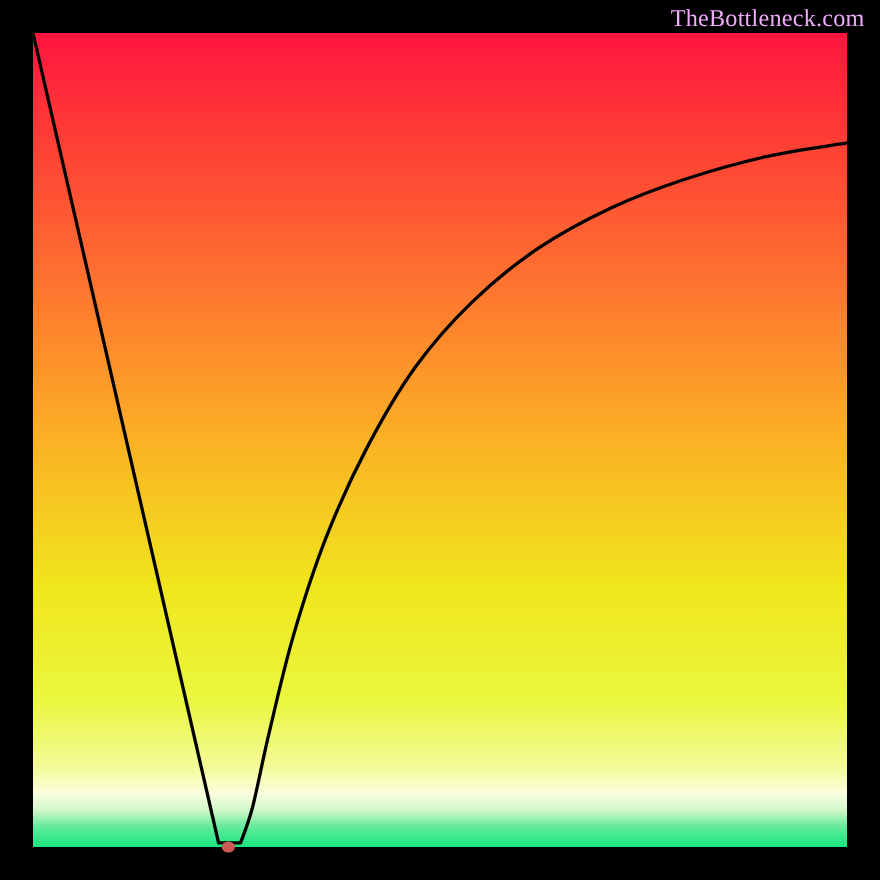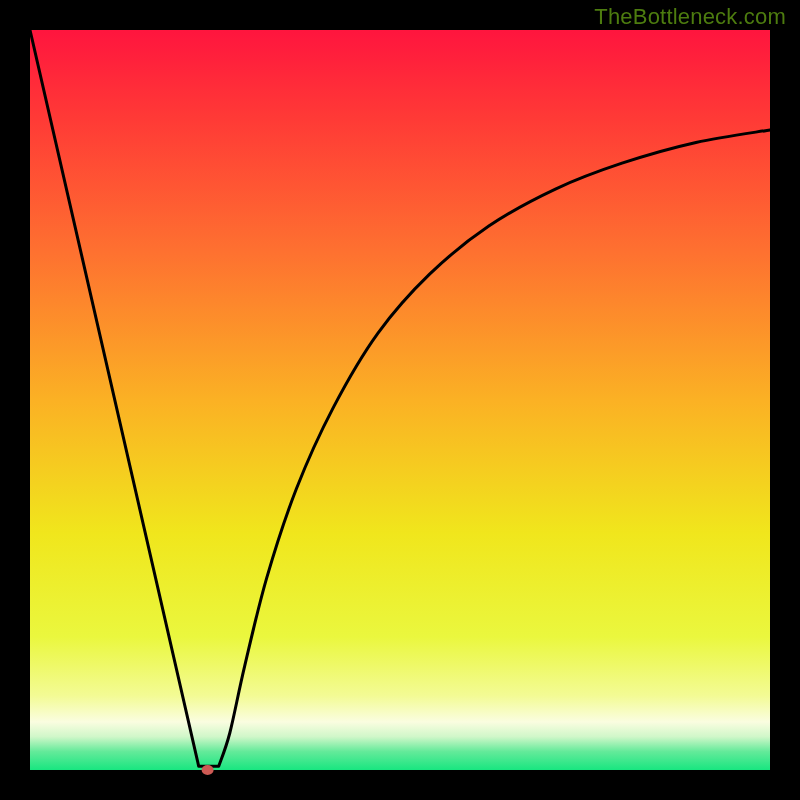--- a/index.html
+++ b/index.html
@@ -15,23 +15,24 @@
     position: relative;
     width: 800px;
     height: 800px;
   }
   .watermark {
     position: absolute;
     top: 4px;
     right: 14px;
     font-size: 22px;
     font-weight: 500;
-    color: #4d7c0f;
+    color: #f0abfc;
     letter-spacing: 0.2px;
     z-index: 5;
+    font-family: Liberation Serif, serif;
   }
   svg {
     position: absolute;
     top: 0;
     left: 0;
     width: 800px;
     height: 800px;
   }
 </style>
 </head>

